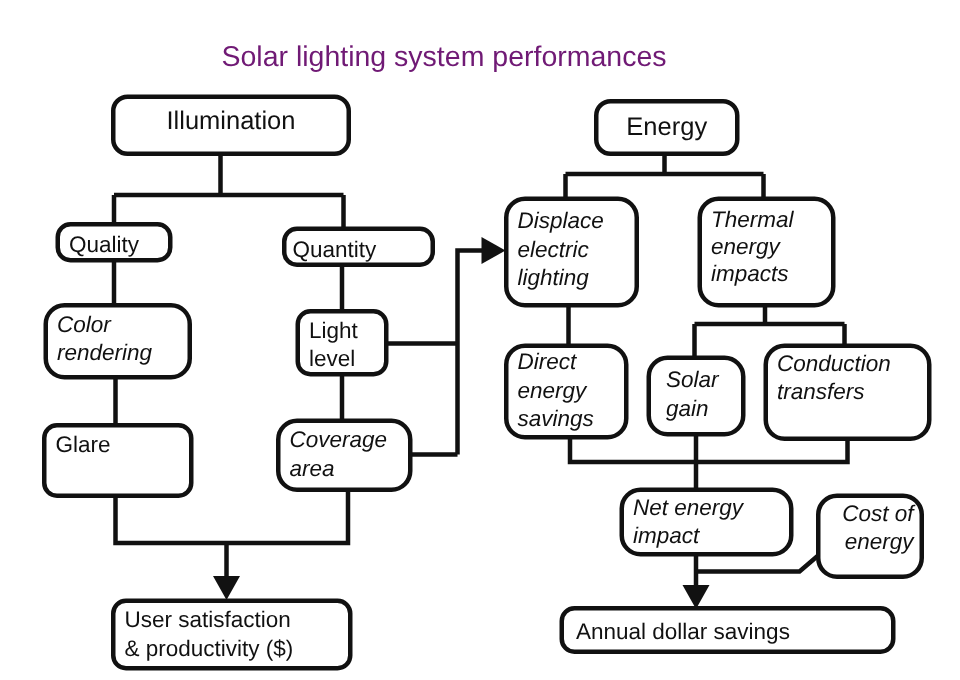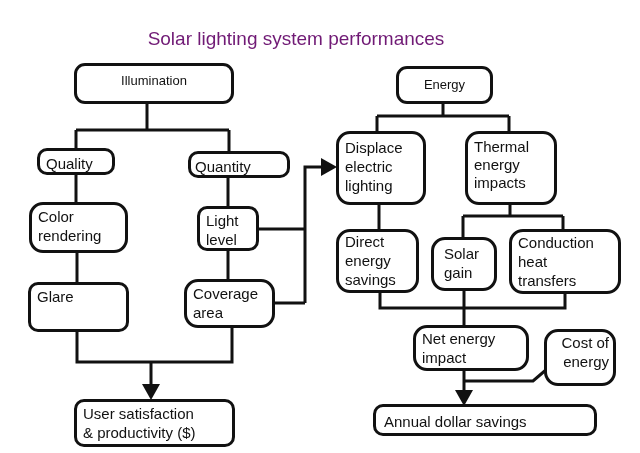--- a/index.html
+++ b/index.html
@@ -1,21 +1,21 @@
 <!DOCTYPE html>
 <html><head>
   <meta charset="utf-8">
   <style>
     html, body { margin: 0; padding: 0; background: #ffffff; }
     body { width: 640px; height: 453px; position: relative; overflow: hidden; font-family: "Liberation Sans", "DejaVu Sans", sans-serif; color: #111; }
     .title { position: absolute; left: 0; top: 28px; width: 592px; text-align: center; font-size: 19px; color: #701a75; padding-left: 0; }
     svg.wires { position: absolute; left: 0; top: 0; width: 640px; height: 453px; }
     .node { position: absolute; box-sizing: border-box; border: 3px solid #111; border-radius: 10px; background: #fff; font-size: 15px; line-height: 19px; color: #111; padding: 2px 4px 0 6px; overflow: hidden; white-space: nowrap; }
-    .node.big { font-size: 13px; line-height: 30px; text-align: center; padding: 0; border-radius: 11px; }
-    .node.r14 { border-radius: 14px; }
+    .node.big { font-size: 17px; line-height: 30px; text-align: center; padding: 0; border-radius: 11px; }
+    .node.r14 { border-radius: 14px; font-style: italic; }
     .node span { display: block; }
   </style>
 </head>
 <body>
 
 <div class="title">Solar lighting system performances</div>
 
 <svg class="wires" viewBox="0 0 640 453">
   <g stroke="#111" stroke-width="3" fill="none" stroke-linejoin="miter">
 
@@ -88,21 +88,20 @@
   <span>Direct</span>
   <span>energy</span>
   <span>savings</span>
 </div>
 <div class="node r14" style="left:431px;top:237px;width:66px;height:54px;padding:4px 4px 0 10px;">
   <span>Solar</span>
   <span>gain</span>
 </div>
 <div class="node r14" style="left:509px;top:229px;width:112px;height:65px;padding-top:1px;">
   <span>Conduction</span>
-  <span>heat</span>
   <span>transfers</span>
 </div>
 <div class="node r14" style="left:413px;top:325px;width:116px;height:46px;padding-top:1px;">
   <span>Net energy</span>
   <span>impact</span>
 </div>
 <div class="node r14" style="left:544px;top:329px;width:72px;height:57px;padding-top:1px;text-align:right;">
   <span>Cost of</span>
   <span>energy</span>
 </div>

